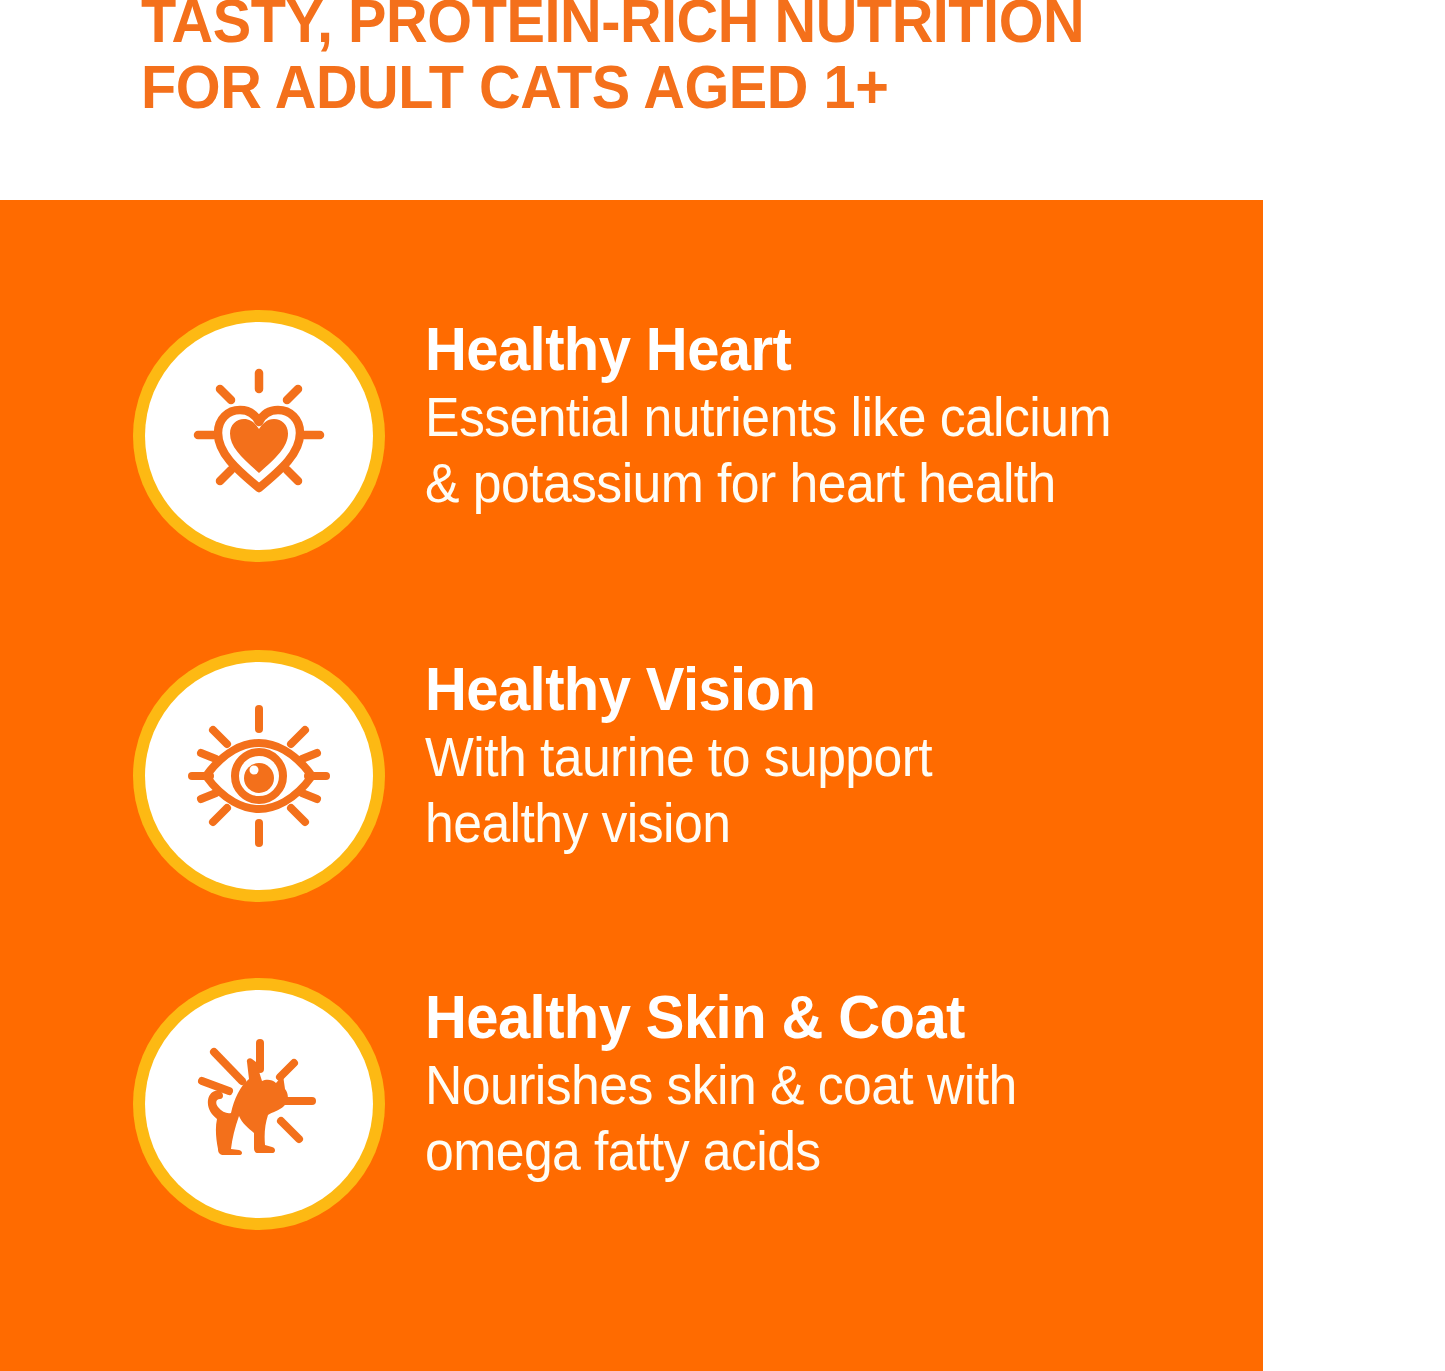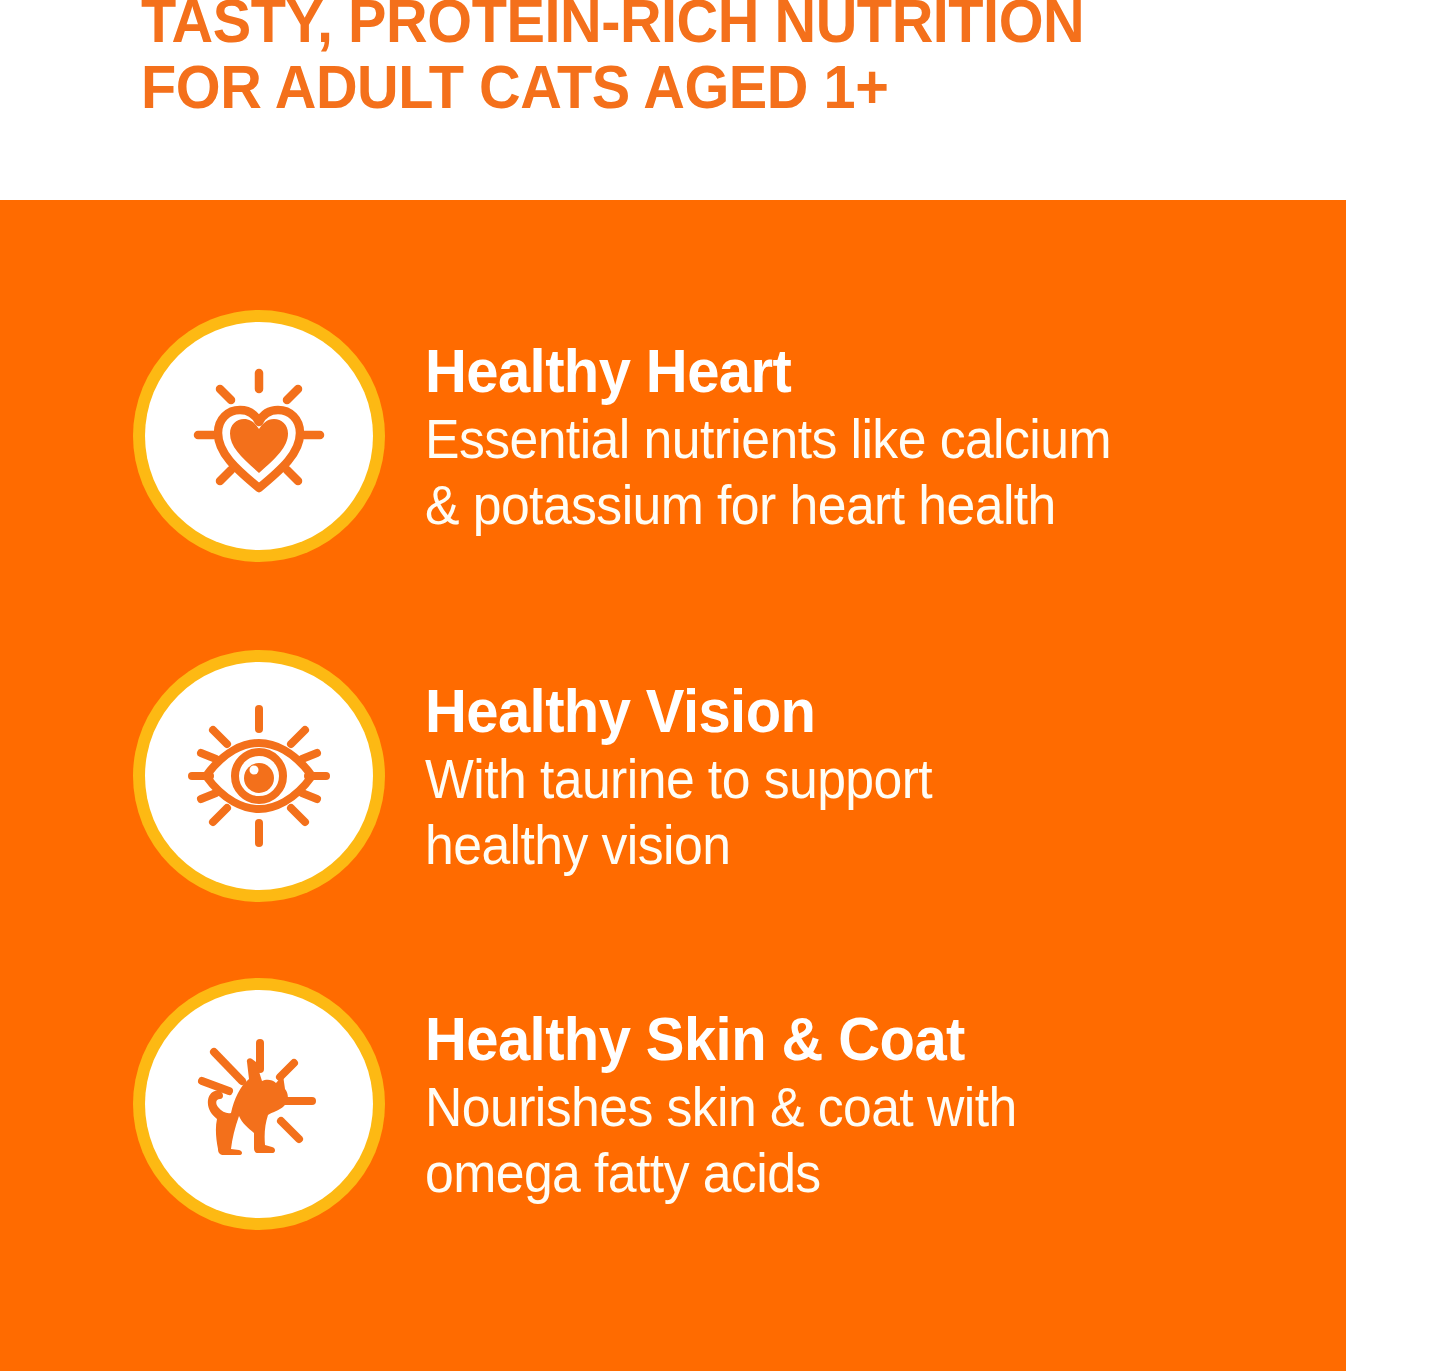--- a/index.html
+++ b/index.html
@@ -3,21 +3,21 @@
 <meta charset="utf-8">
 <style>
   html,body{margin:0;padding:0;}
   body{
     width:1445px;height:1371px;
     background:#ffffff;
     font-family:"Liberation Sans", sans-serif;
     overflow:hidden;
     position:relative;
   }
-  .page{position:relative;width:1346px;height:1371px;background:#ffffff;overflow:hidden;}
+  .page{position:relative;width:1231px;height:1371px;background:#ffffff;overflow:hidden;padding-left:32px;}
 
   
   .header{
     position:absolute;left:0;top:0;width:1445px;height:200px;
     background:#ffffff;
   }
   .headline{
     position:absolute;left:141px;top:-12px;width:1230px;
     color:#F4701B;
     font-family:"Liberation Sans", sans-serif;
@@ -52,21 +52,21 @@
   .badge-inner{
     position:absolute;left:12px;top:12px;
     width:228px;height:228px;
     border-radius:50%;
     background:#FFFFFF;
     display:flex;align-items:center;justify-content:center;
   }
   .badge-inner svg{display:block;}
 
   .textcol{
-    position:absolute;left:425px;top:6px;width:980px;margin-top:22px;
+    position:absolute;left:425px;top:6px;width:980px;
   }
   .f-title{
     color:#FFFFFF;
     font-family:"Liberation Sans", sans-serif;
     font-weight:bold;
     font-size:61px;
     line-height:66px;
     letter-spacing:-0.6px;
     transform:scaleX(0.95);
     transform-origin:left center;

